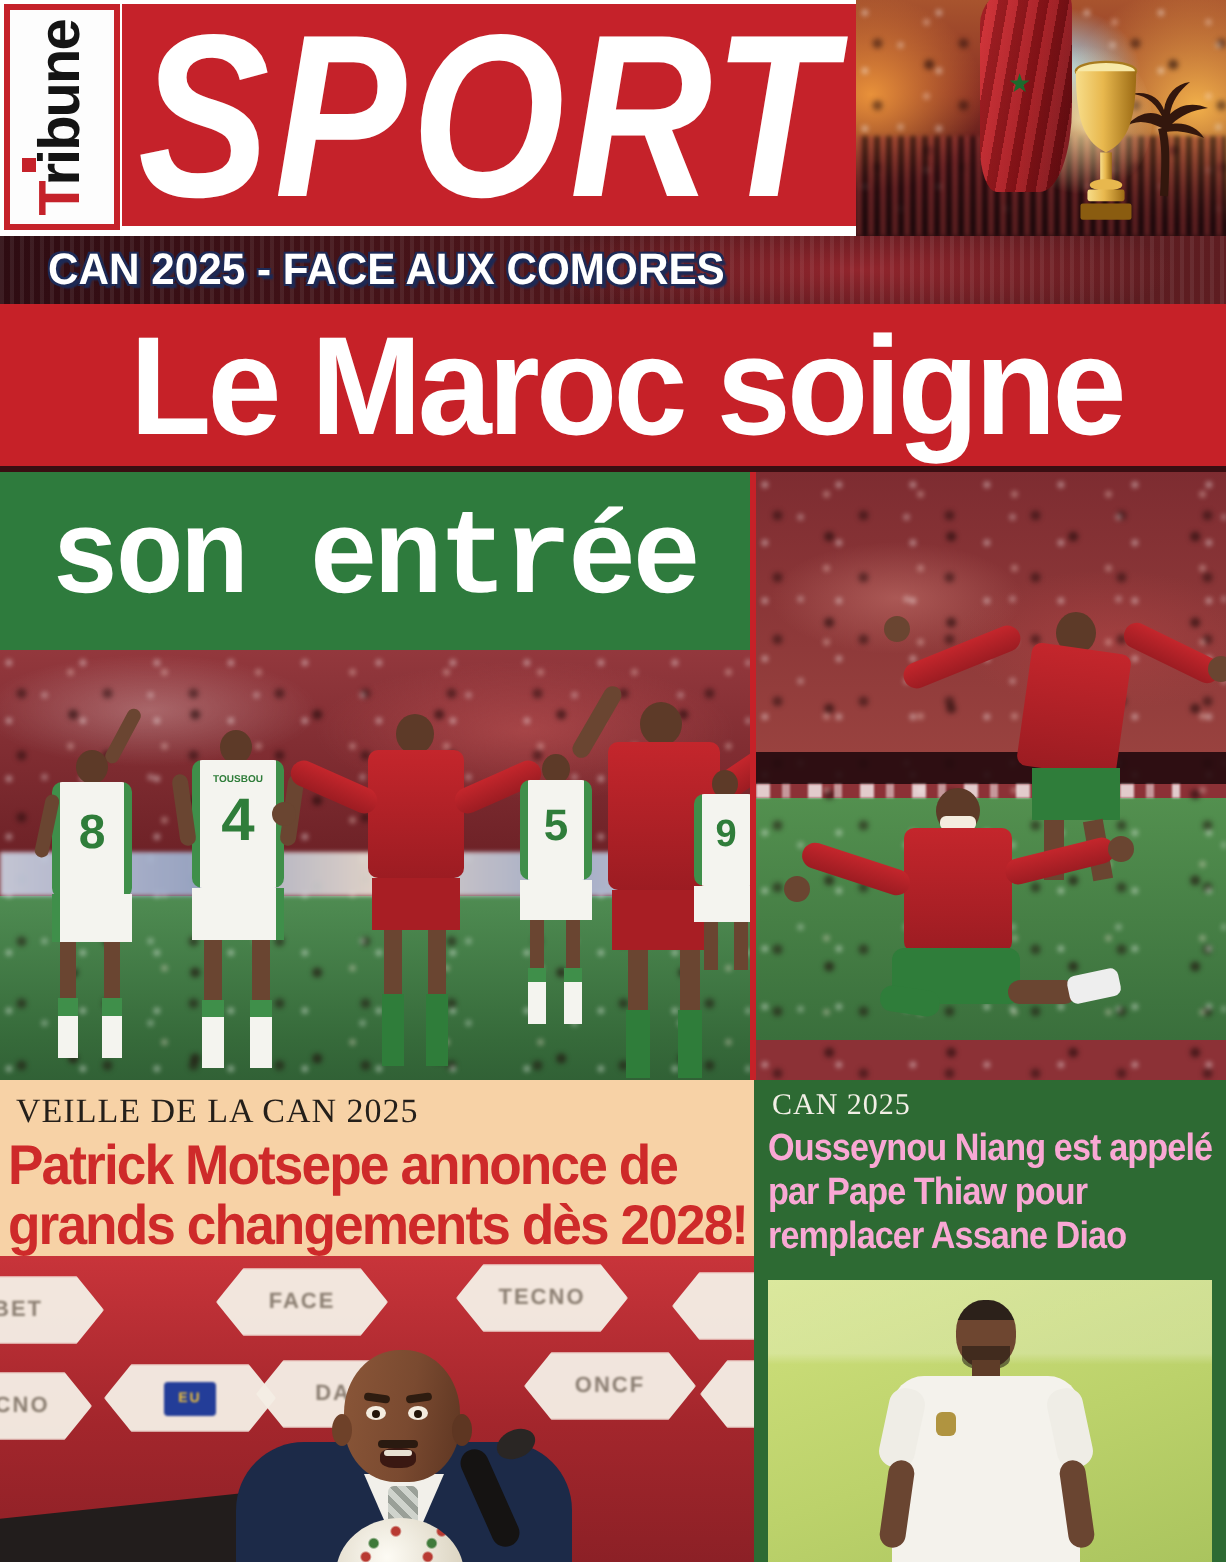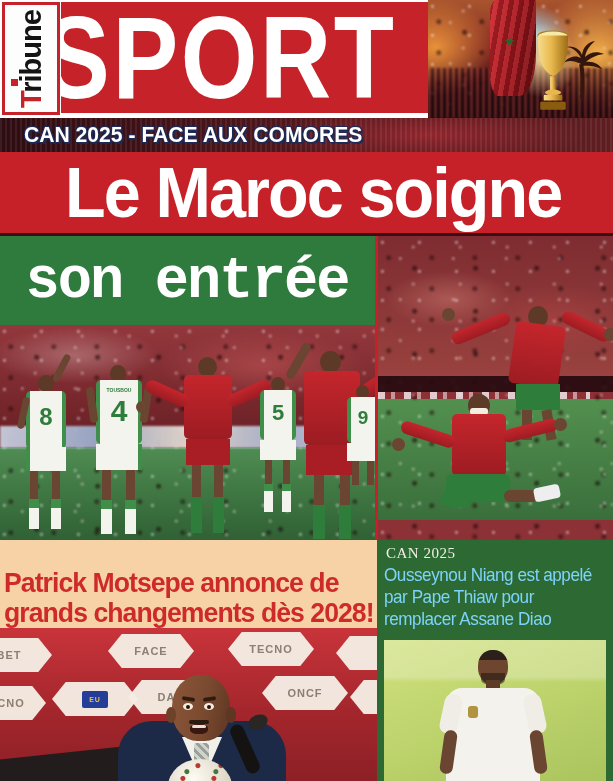--- a/index.html
+++ b/index.html
@@ -20,21 +20,21 @@
   #tribune-text{
     position:absolute;left:50%;top:50%;
     transform:translate(-50%,-50%) rotate(-90deg);
     white-space:nowrap;font-weight:bold;font-size:29px;letter-spacing:-1px;
     color:#141414;
   }
   #tribune-text .t-initial{color:#c5222a;}
   #tribune-mark{left:6px;bottom:26px;width:7px;height:7px;background:#c5222a;}
   #sport-box{
     left:61px;top:2px;width:367px;height:111px;background:#c5222a;
-    display:flex;align-items:center;justify-content:flex-end;overflow:hidden;
+    display:flex;align-items:center;justify-content:center;overflow:hidden;font-style:italic;
   }
   #sport-title{
     color:#fff;font-weight:bold;font-size:116px;line-height:106px;
     letter-spacing:3px;transform:scaleX(.85);
   }
 
   
   #trophy-art{
     left:428px;top:0;width:185px;height:118px;overflow:hidden;
     background:
@@ -232,21 +232,21 @@
       radial-gradient(circle at 40% 35%, #fdfbf4 0%, #d8d0bc 80%);
     background-size:23px 19px,29px 23px,31px 27px,100% 100%;
   }
 
   
   #story-right{left:377px;top:540px;width:236px;height:241px;background:#2d6a33;}
   #story-right-kicker{
     left:9px;top:5px;font-family:"Liberation Serif", serif;
     font-size:15px;color:#f2efe6;letter-spacing:.5px;
   }
-  #story-right-headline{left:7px;top:24px;width:226px;color:#7dd3fc;font-weight:normal;}
+  #story-right-headline{left:7px;top:24px;width:226px;color:#f9a8d4;font-weight:bold;}
   #story-right-headline .hl-line{
     font-size:19px;line-height:22px;letter-spacing:-.5px;
     transform:scaleX(.9);transform-origin:left center;white-space:nowrap;
   }
   #photo-niang{
     left:384px;top:640px;width:222px;height:141px;overflow:hidden;
     background:
       linear-gradient(180deg, rgba(255,255,255,.25) 0 26%, rgba(255,255,255,0) 30%),
       linear-gradient(160deg,#cfe07c 0%, #bcd26b 55%, #aac45e 100%);
   }
@@ -431,20 +431,21 @@
       <div class="skin" style="left:-2px;top:44px;width:13px;height:13px;border-radius:50%;"></div>
       <div class="skin" style="left:160px;top:24px;width:13px;height:13px;border-radius:50%;"></div>
       <div style="left:52px;top:80px;width:64px;height:28px;background:#2f7d3a;border-radius:6px;"></div>
       <div class="skin" style="left:110px;top:96px;width:34px;height:12px;border-radius:6px;"></div>
       <div style="left:140px;top:92px;width:26px;height:14px;background:#eee;border-radius:4px;transform:rotate(-12deg);"></div>
       <div style="left:46px;top:100px;width:30px;height:13px;background:#2f7d3a;border-radius:6px;transform:rotate(8deg);"></div>
     </div>
   </div>
 
   <div class="abs" id="story-left">
+    <div class="abs" id="story-left-kicker">VEILLE DE LA CAN 2025</div>
     <div class="abs" id="story-left-headline">
       <div class="hl-line">Patrick Motsepe annonce de</div>
       <div class="hl-line">grands changements dès 2028!</div>
     </div>
   </div>
 
   <div class="abs" id="photo-motsepe">
     <div class="hex" style="left:-34px;top:10px;">BET</div>
     <div class="hex" style="left:108px;top:6px;">FACE</div>
     <div class="hex" style="left:228px;top:4px;">TECNO</div>

